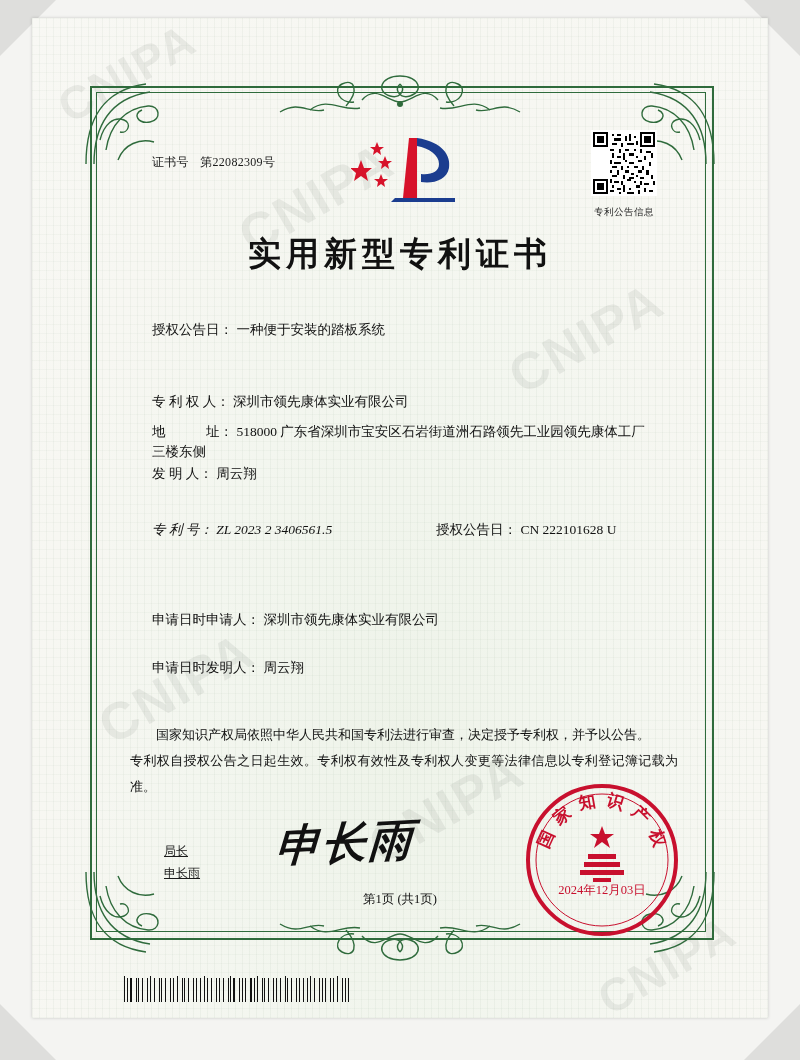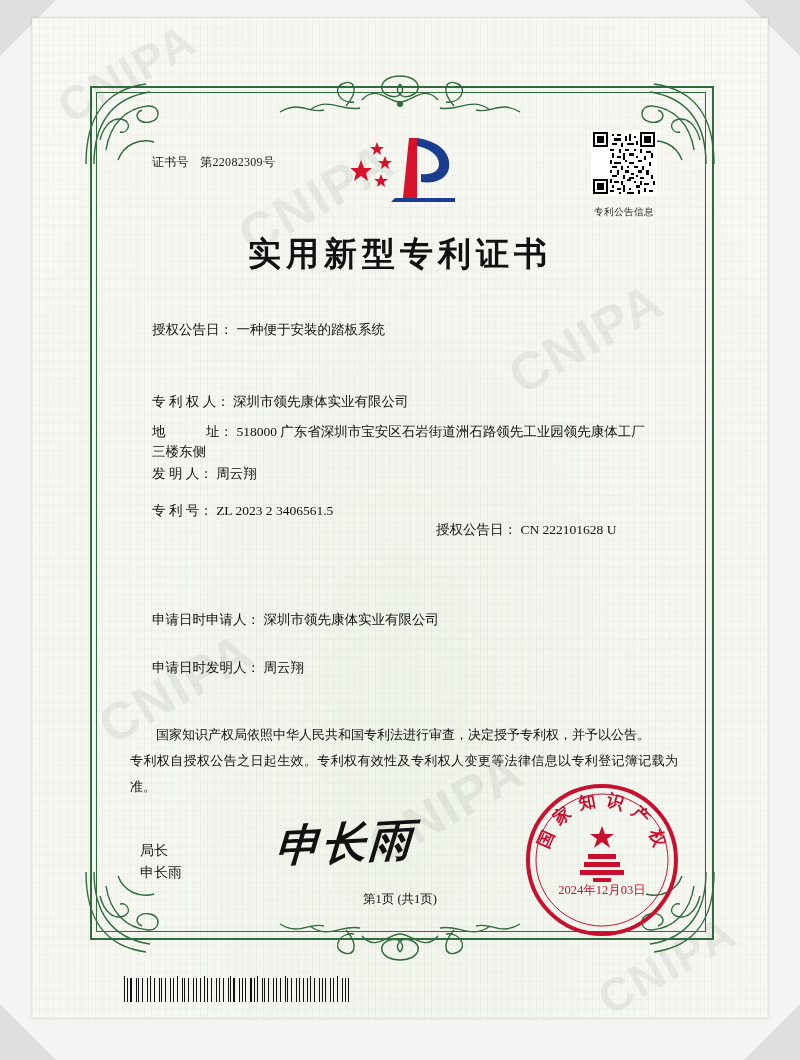--- a/index.html
+++ b/index.html
@@ -105,35 +105,35 @@
 
   .field{position:absolute;font-size:13.5px;line-height:20px;color:#111;}
   .lbl{display:inline-block;}
   .val{display:inline-block;}
 
   #f-name{left:56px;top:228px;}
   #f-holder{left:56px;top:300px;}
   #f-addr{left:56px;top:330px;width:500px;}
   #f-addr .val{display:inline;}
   #f-inventor{left:56px;top:372px;}
-  #f-patno{left:56px;top:409px;}
+  #f-patno{left:56px;top:428px;font-style:italic;}
   #f-pubno{left:340px;top:428px;}
   #f-appdate{left:56px;top:470px;}
   #f-pubdate{left:340px;top:470px;}
   #f-appholder{left:56px;top:518px;}
   #f-appinventor{left:56px;top:566px;}
 
   #para{
     position:absolute;left:34px;right:26px;top:630px;
     font-size:13px;line-height:26px;text-align:justify;color:#111;
   }
   #para p{margin:0;}
   #para p.indent{text-indent:26px;}
 
-  #sign-label{position:absolute;left:44px;top:748px;font-size:14px;line-height:22px;}
+  #sign-label{position:absolute;left:68px;top:748px;font-size:12px;line-height:22px;text-decoration:underline;}
   #signature{
     position:absolute;left:180px;top:722px;
     font-size:44px;color:#111;
     font-family:"DejaVu Serif",serif;
     font-style:italic;font-weight:700;
     transform:skewX(-6deg) rotate(-3deg);
     letter-spacing:2px;
   }
 
   

